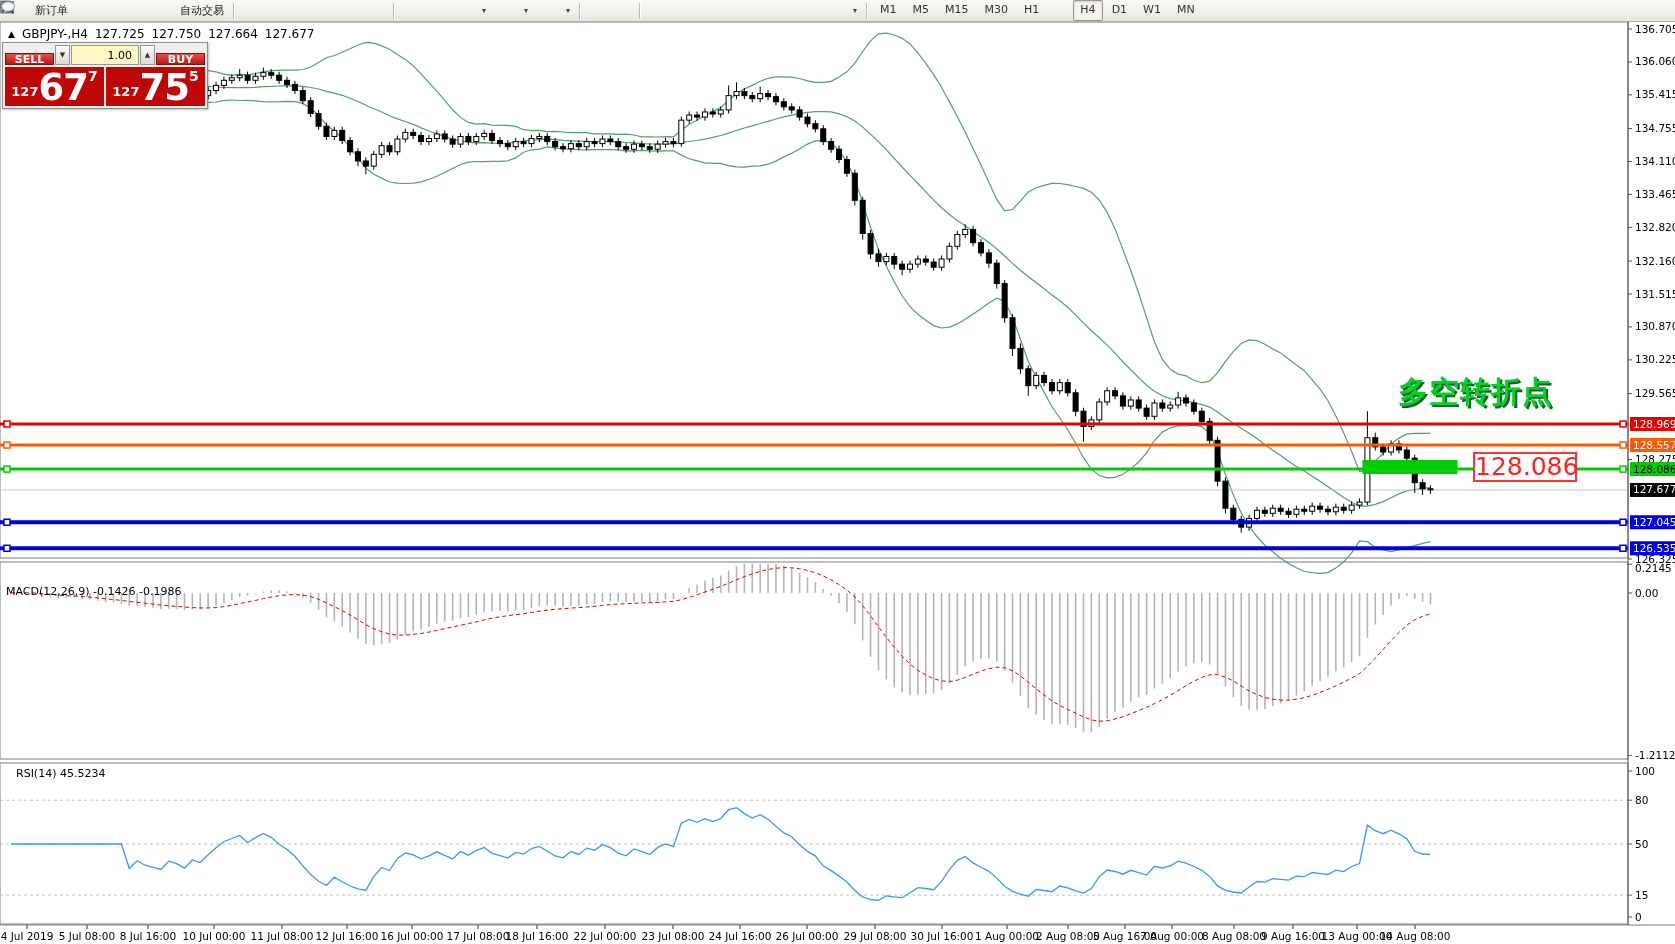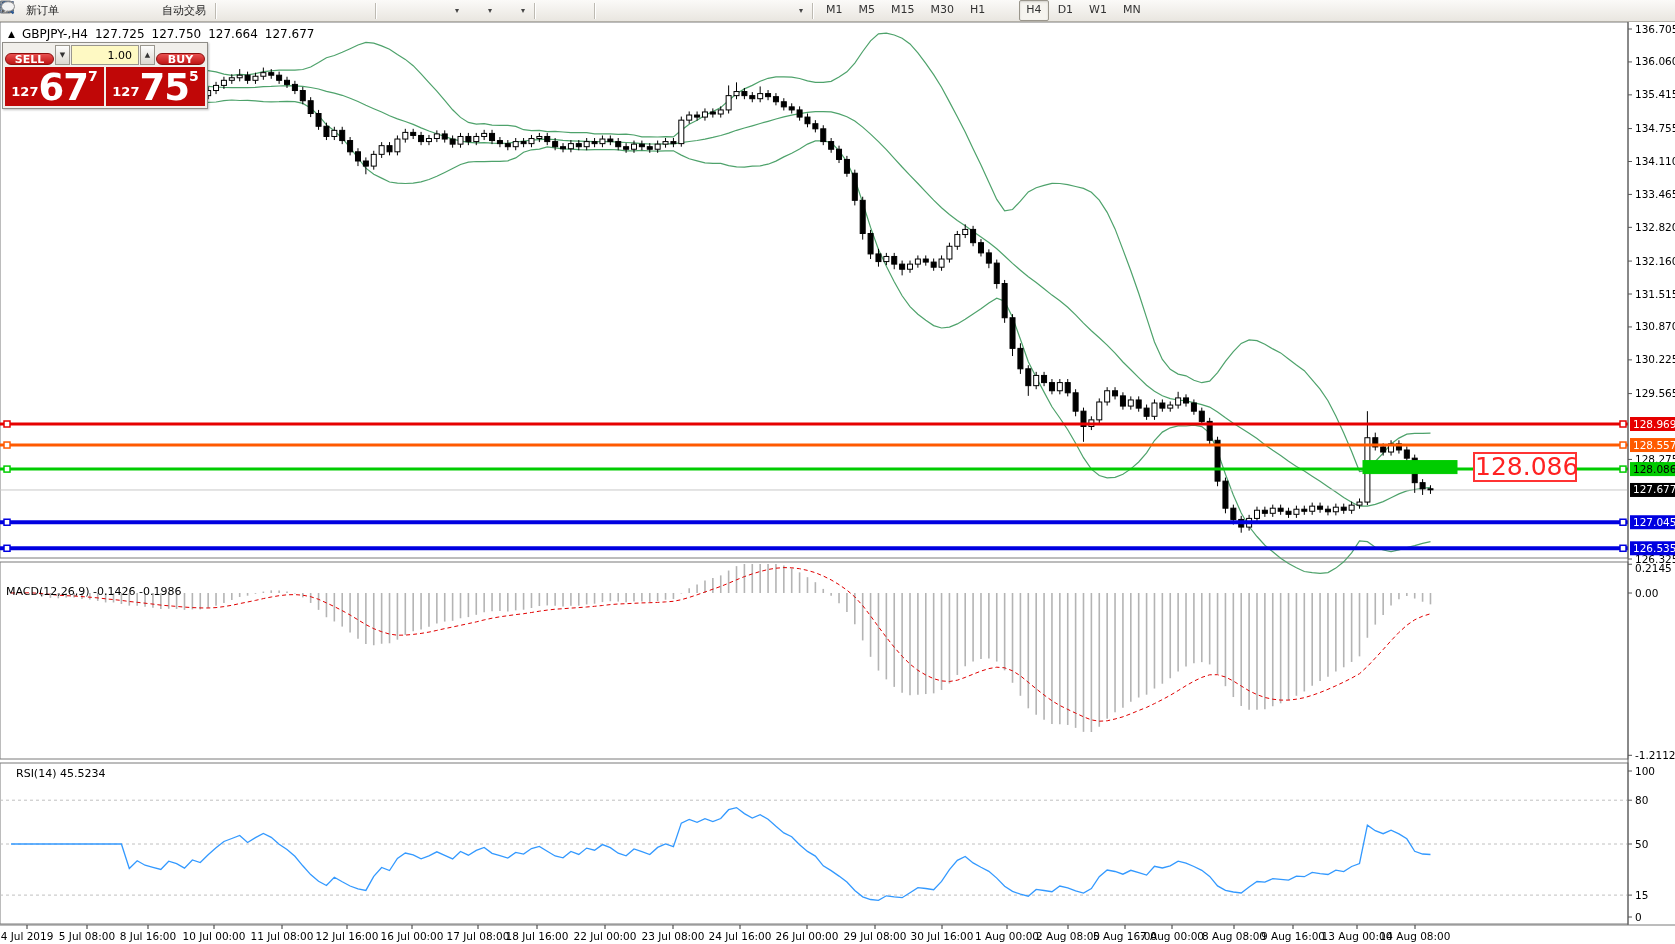--- a/index.html
+++ b/index.html
@@ -2,38 +2,38 @@
 <html><head>
 <meta charset="utf-8">
 <style>
   html,body{margin:0;padding:0;background:#fff;width:1675px;height:944px;overflow:hidden;
     font-family:"DejaVu Sans","Liberation Sans",sans-serif;}
   .window{position:relative;width:1675px;height:944px;background:#fff;}
   
   .toolbar{position:absolute;left:0;top:0;width:1675px;height:22px;
     background:linear-gradient(#fbfaf8,#e9e6e0);border-bottom:1px solid #b3b0a8;
     display:flex;align-items:center;padding:0 4px;box-sizing:border-box;gap:2px;font-size:11px;color:#222;}
-  .tb-item{display:flex;align-items:center;gap:3px;padding:1px 4px;border-radius:2px;cursor:default;height:18px;box-sizing:border-box;}
+  .tb-item{display:flex;align-items:center;gap:12px;padding:1px 4px;border-radius:2px;cursor:default;height:18px;box-sizing:border-box;}
   .tb-sep{width:1px;height:16px;background:#bdbab2;border-right:1px solid #fff;margin:0 3px;}
   .tb-caret{font-size:8px;color:#444;margin-left:1px;}
   .tb-label{white-space:nowrap;}
   .tf-btn{padding:1px 6px;height:17px;line-height:15px;border:1px solid transparent;border-radius:2px;color:#333;font-size:11px;}
   .tf-btn.active{border:1px solid #9a968c;background:#f6f4ef;box-shadow:inset 0 1px 2px rgba(0,0,0,.15);margin-left:25px;}
   .tb-right{margin-left:auto;display:flex;gap:6px;align-items:center;padding-right:6px;}
   .icon{display:inline-flex;width:15px;height:15px;align-items:center;justify-content:center;}
   
   .chart{position:absolute;left:0;top:22px;width:1675px;height:922px;background:#fff;}
   svg{position:absolute;left:0;top:0;}
   .symbol-bar{position:absolute;left:8px;top:5px;font-size:12px;color:#000;display:flex;gap:7px;z-index:5;}
   
   .trade-panel{position:absolute;left:2px;top:20px;width:206px;height:67px;background:#f1efeb;
     border:1px solid #8f8d88;box-shadow:1px 1px 2px rgba(0,0,0,.25);z-index:6;padding:2px;box-sizing:border-box;}
   .tp-row1{display:flex;height:20px;gap:1px;}
   .tp-btn{flex:0 0 47px;background:linear-gradient(#e85050,#c01414);color:#fff;font-size:11px;font-weight:bold;
-    display:flex;align-items:center;justify-content:center;border:1px solid #8d0f0f;border-radius:6px;margin-top:8px;}
+    display:flex;align-items:center;justify-content:center;border:1px solid #8d0f0f;border-radius:0;margin-top:8px;}
   .tp-spin{flex:0 0 13px;background:linear-gradient(#fdfdfc,#dcd9d2);border:1px solid #9a978f;
     display:flex;align-items:center;justify-content:center;font-size:7px;color:#333;}
   .tp-vol{flex:1;background:#fef9c3;border:1px solid #9a978f;font-size:11px;color:#000;
     text-align:right;padding:0 6px 0 2px;display:flex;align-items:center;justify-content:flex-end;}
   .tp-row2{display:flex;height:39px;margin-top:2px;gap:2px;}
   .tp-price{flex:1;background:#c00707;color:#fff;display:flex;align-items:flex-end;justify-content:center;padding-bottom:3px;}
   .tp-price .small{font-size:13px;font-weight:bold;line-height:22px;}
   .tp-price .big{font-size:37px;font-weight:bold;line-height:31px;letter-spacing:-1px;text-align:right;}
   .tp-price .sup{font-size:14px;font-weight:bold;line-height:14px;align-self:flex-start;margin-top:2px;}
   
@@ -1024,18 +1024,19 @@
           <span class="sup">7</span>
         </span>
         <span class="tp-price">
           <span class="small">127</span>
           <span class="big">75</span>
           <span class="sup">5</span>
         </span>
       </div>
     </div>
 
+    <div class="turn-note">多空转折点</div>
     <div class="price-note">128.086</div>
 
     <div class="ind-label" style="left:6px;top:563px;">MACD(12,26,9) -0.1426 -0.1986</div>
     <div class="ind-label" style="left:16px;top:745px;">RSI(14) 45.5234</div>
   </div>
 </div>
 
 </body></html>

